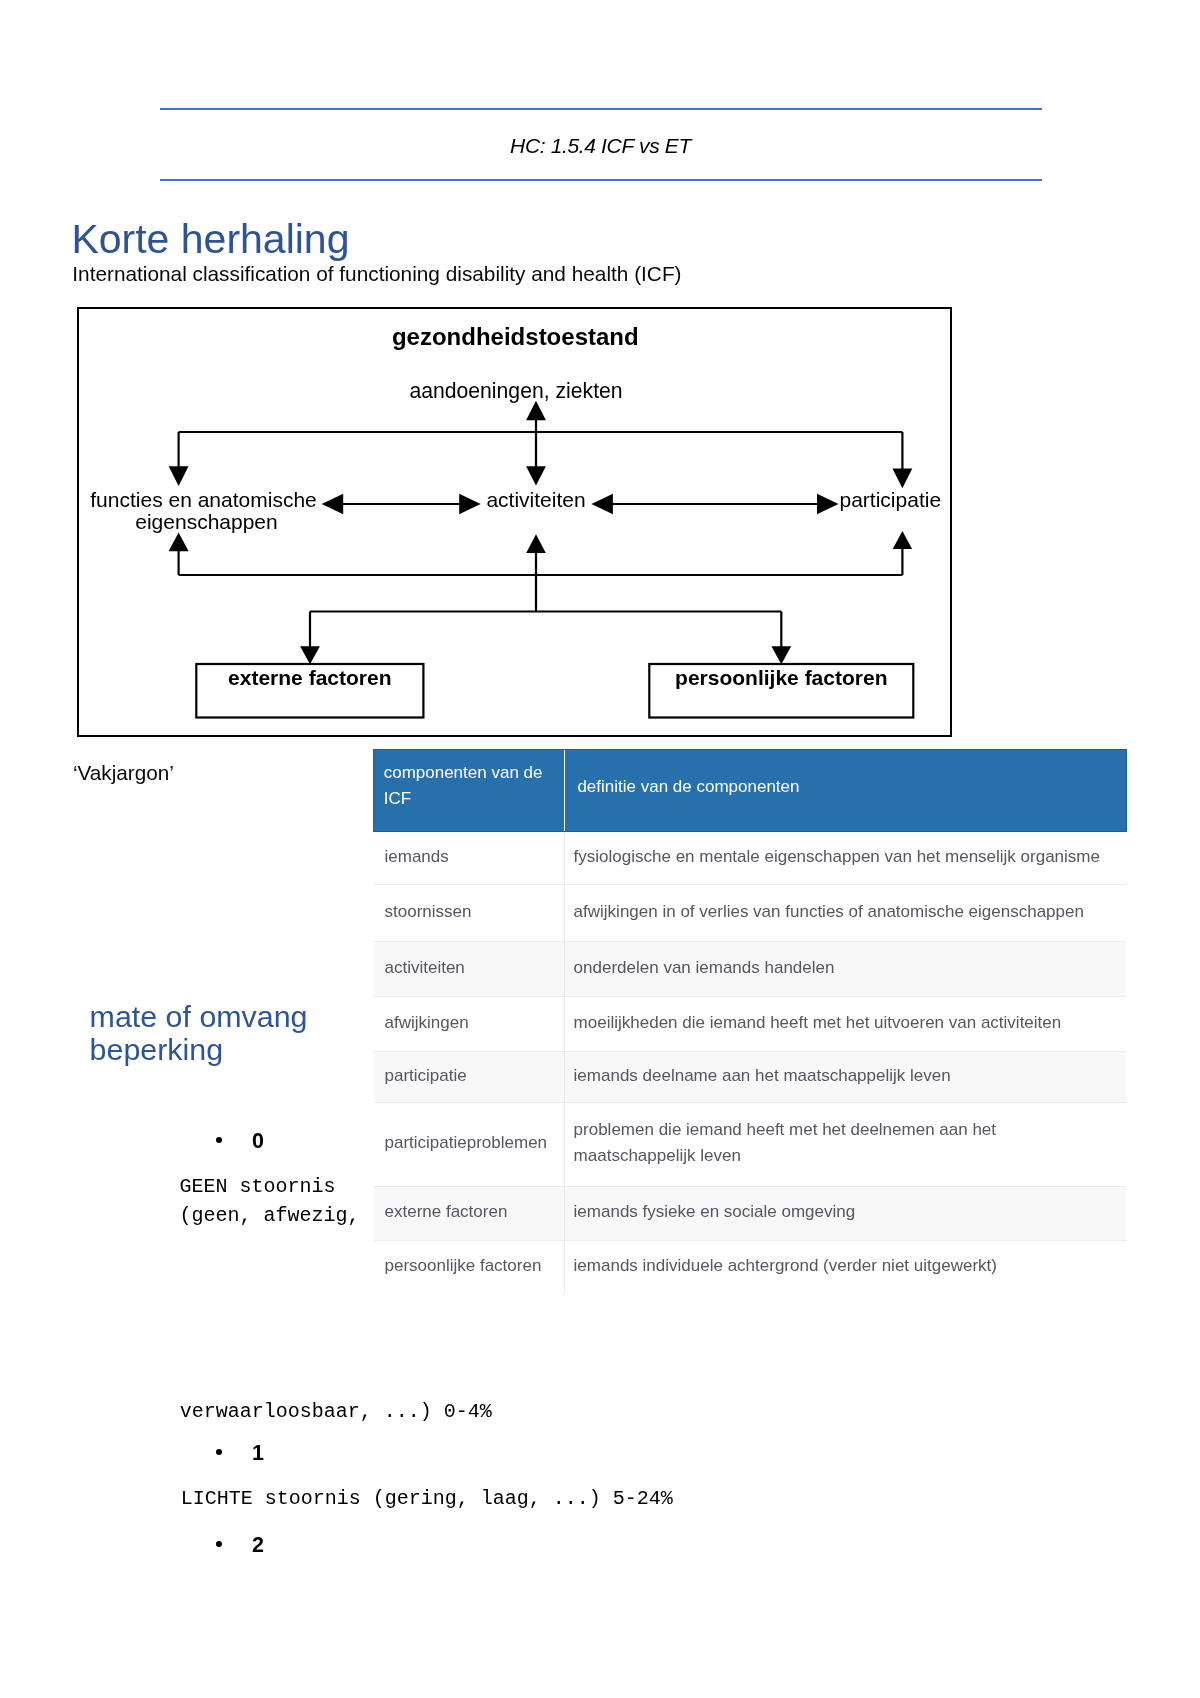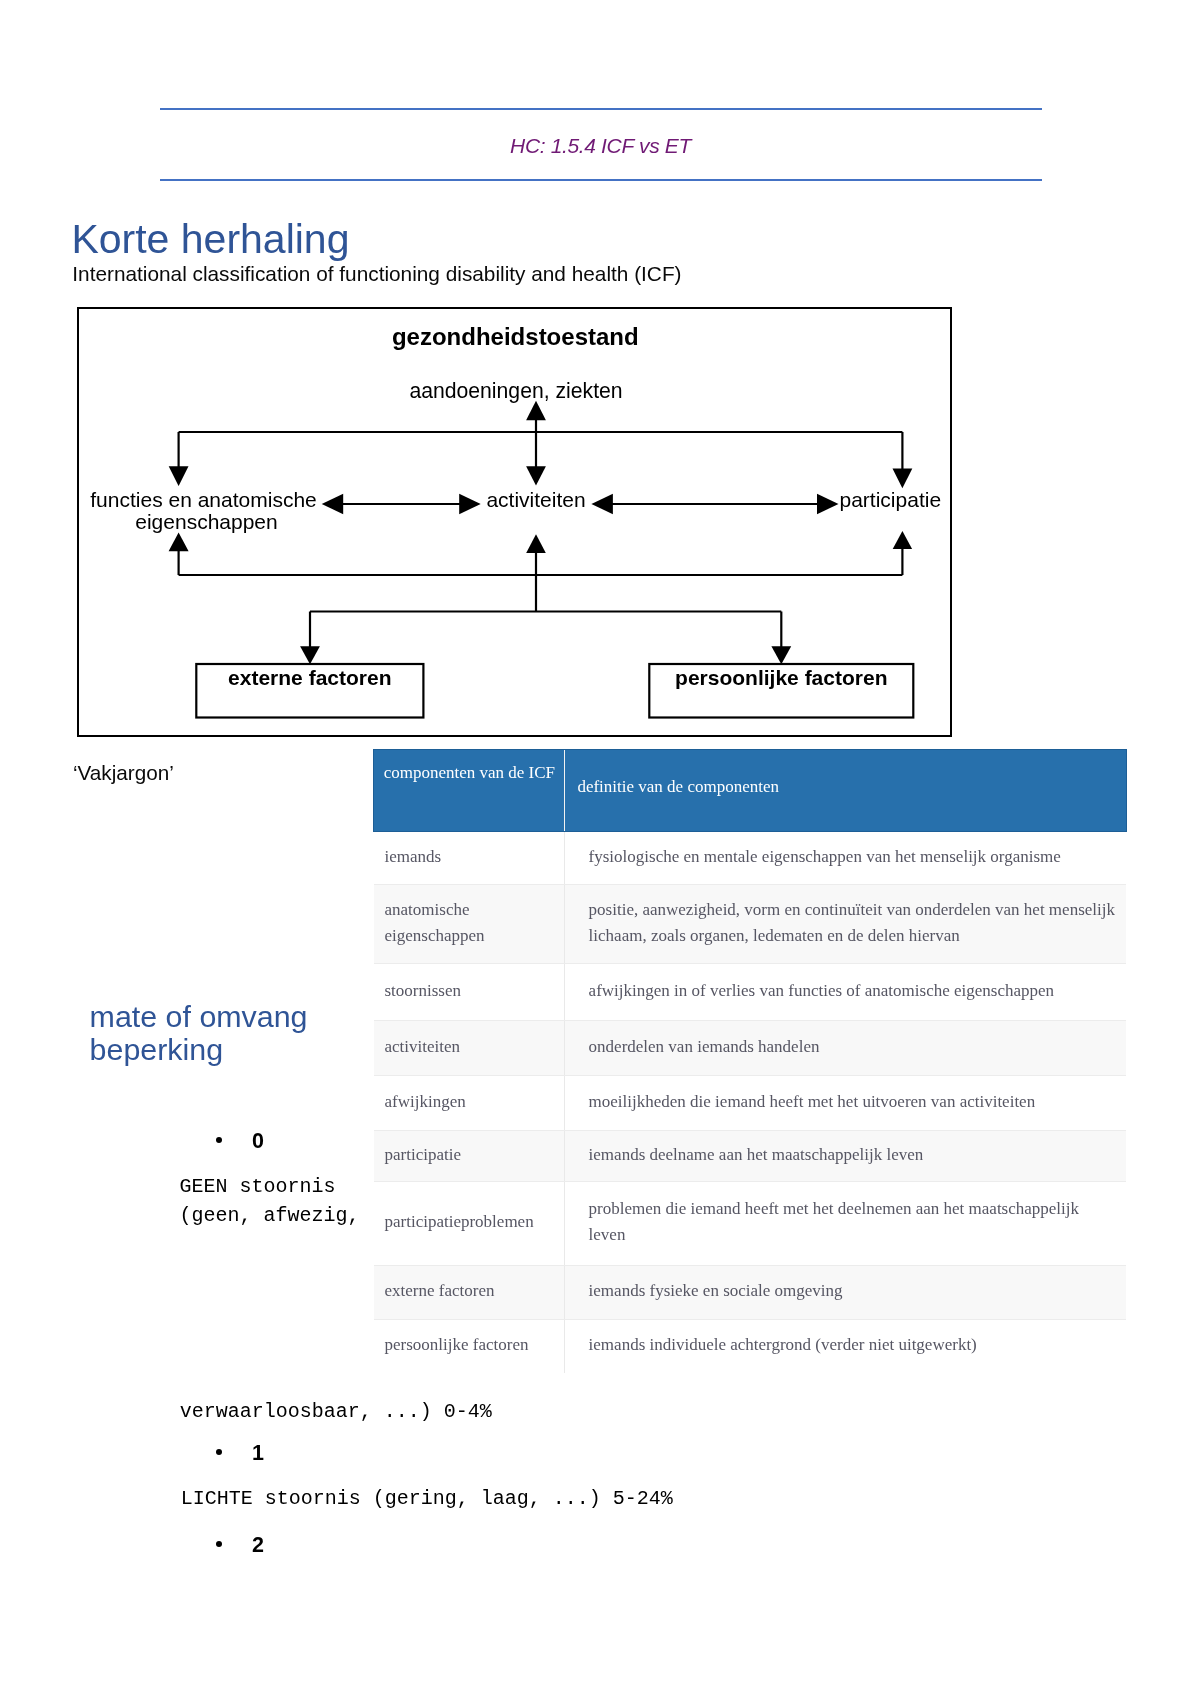--- a/index.html
+++ b/index.html
@@ -7,52 +7,52 @@
   body{width:1200px;height:1698px;position:relative;overflow:hidden;
        font-family:"Liberation Sans",sans-serif;
        -webkit-font-smoothing:antialiased;}
   .page{position:absolute;inset:0;}
   .abs{position:absolute;}
 
   
   #hdr-rule-top{left:160px;top:108px;width:882px;height:2.4px;background:#4472c4;}
   #hdr-rule-bot{left:160px;top:179px;width:882px;height:2.4px;background:#4472c4;}
   #hdr-title{left:160px;top:133.5px;width:881px;text-align:center;
-      font-style:italic;color:#701a75;font-size:21px;letter-spacing:-0.35px;}
+      font-style:italic;color:#000000;font-size:21px;letter-spacing:-0.35px;}
 
   
   #h1-korte{left:71.4px;top:220.5px;color:#2f5496;font-size:41px;line-height:36px;}
   #p-intl{left:72.3px;top:260.5px;color:#0a0a0a;font-size:20.8px;line-height:25px;}
 
   
   #diagram{left:77px;top:307px;width:875px;height:430px;border:2px solid #000;box-sizing:border-box;}
   #diagram svg{display:block;}
 
   
   #vakjargon{left:73px;top:761px;color:#0a0a0a;font-size:20.7px;}
 
   
   #h2-mate{left:72.6px;top:1000px;color:#2f5496;font-size:30.4px;line-height:33px;width:260px;margin-left:17px;}
 
   
   #icf-table{left:373px;top:749px;width:753.5px;
-      font-family:Liberation Serif, serif;font-size:17px;color:#565663;}
+      font-family:Liberation Sans, sans-serif;font-size:17px;color:#565663;}
   #icf-table table{border-collapse:collapse;width:100%;table-layout:fixed;}
   #icf-table col.c1{width:190.6px;}
   #icf-table th{background:#2770ac;color:#fff;font-weight:normal;text-align:left;
       vertical-align:top;line-height:26px;height:81.6px;padding:0;box-sizing:border-box;
       border-top:1.3px solid #1d5e96;border-bottom:1.3px solid #1d5e96;}
   #icf-table th.h1{border-left:1.3px solid #1d5e96;}
   #icf-table th.h2{border-right:1.3px solid #1d5e96;vertical-align:middle;border-left:1.6px solid #f2f2f2;}
   #icf-table th.h1{padding:10.4px 0 0 9.7px;}
   #icf-table th.h2{padding:0 0 6.5px 12.8px;}
   #icf-table td{vertical-align:middle;line-height:25.8px;padding:0 0 3px 0;
       border-bottom:1px solid #ececec;}
   #icf-table td.k{padding-left:11px;border-right:1px solid #e9e9e9;}
-  #icf-table td.v{padding-left:24px;padding-right:6px;margin-left:16px;}
+  #icf-table td.v{padding-left:9px;padding-right:6px;margin-left:16px;}
   #icf-table tr.alt td{background:#f8f8f8;}
   #icf-table tr:last-child td{border-bottom:none;}
 
   
   #scale-list{left:0;top:0;width:1200px;height:1698px;}
   .buldot{position:absolute;width:6.2px;height:6.2px;border-radius:50%;background:#000;}
   .bulnum{position:absolute;font-weight:bold;font-size:21.5px;color:#000;line-height:21.5px;}
   .btext{position:absolute;color:#000;font-size:20px;line-height:29px;white-space:pre;font-family:Liberation Mono, monospace;}
 </style>
 </head>
@@ -141,24 +141,20 @@
         <tr>
           <th class="h1"><span>componenten van de ICF</span></th>
           <th class="h2"><span>definitie van de componenten</span></th>
         </tr>
       </thead>
       <tbody id="tbody">
           <tr style="height: 53.9px;">
             <td class="k">iemands</td>
             <td class="v">fysiologische en mentale eigenschappen van het menselijk organisme</td>
           </tr>
-          <tr class="alt" style="height: 79px;">
-            <td class="k">anatomische eigenschappen</td>
-            <td class="v">positie, aanwezigheid, vorm en continuïteit van onderdelen van het menselijk lichaam, zoals organen, ledematen en de delen hiervan</td>
-          </tr>
           <tr style="height: 56.8px;">
             <td class="k">stoornissen</td>
             <td class="v">afwijkingen in of verlies van functies of anatomische eigenschappen</td>
           </tr>
           <tr class="alt" style="height: 54.8px;">
             <td class="k">activiteiten</td>
             <td class="v">onderdelen van iemands handelen</td>
           </tr>
           <tr style="height: 55.2px;">
             <td class="k">afwijkingen</td>

